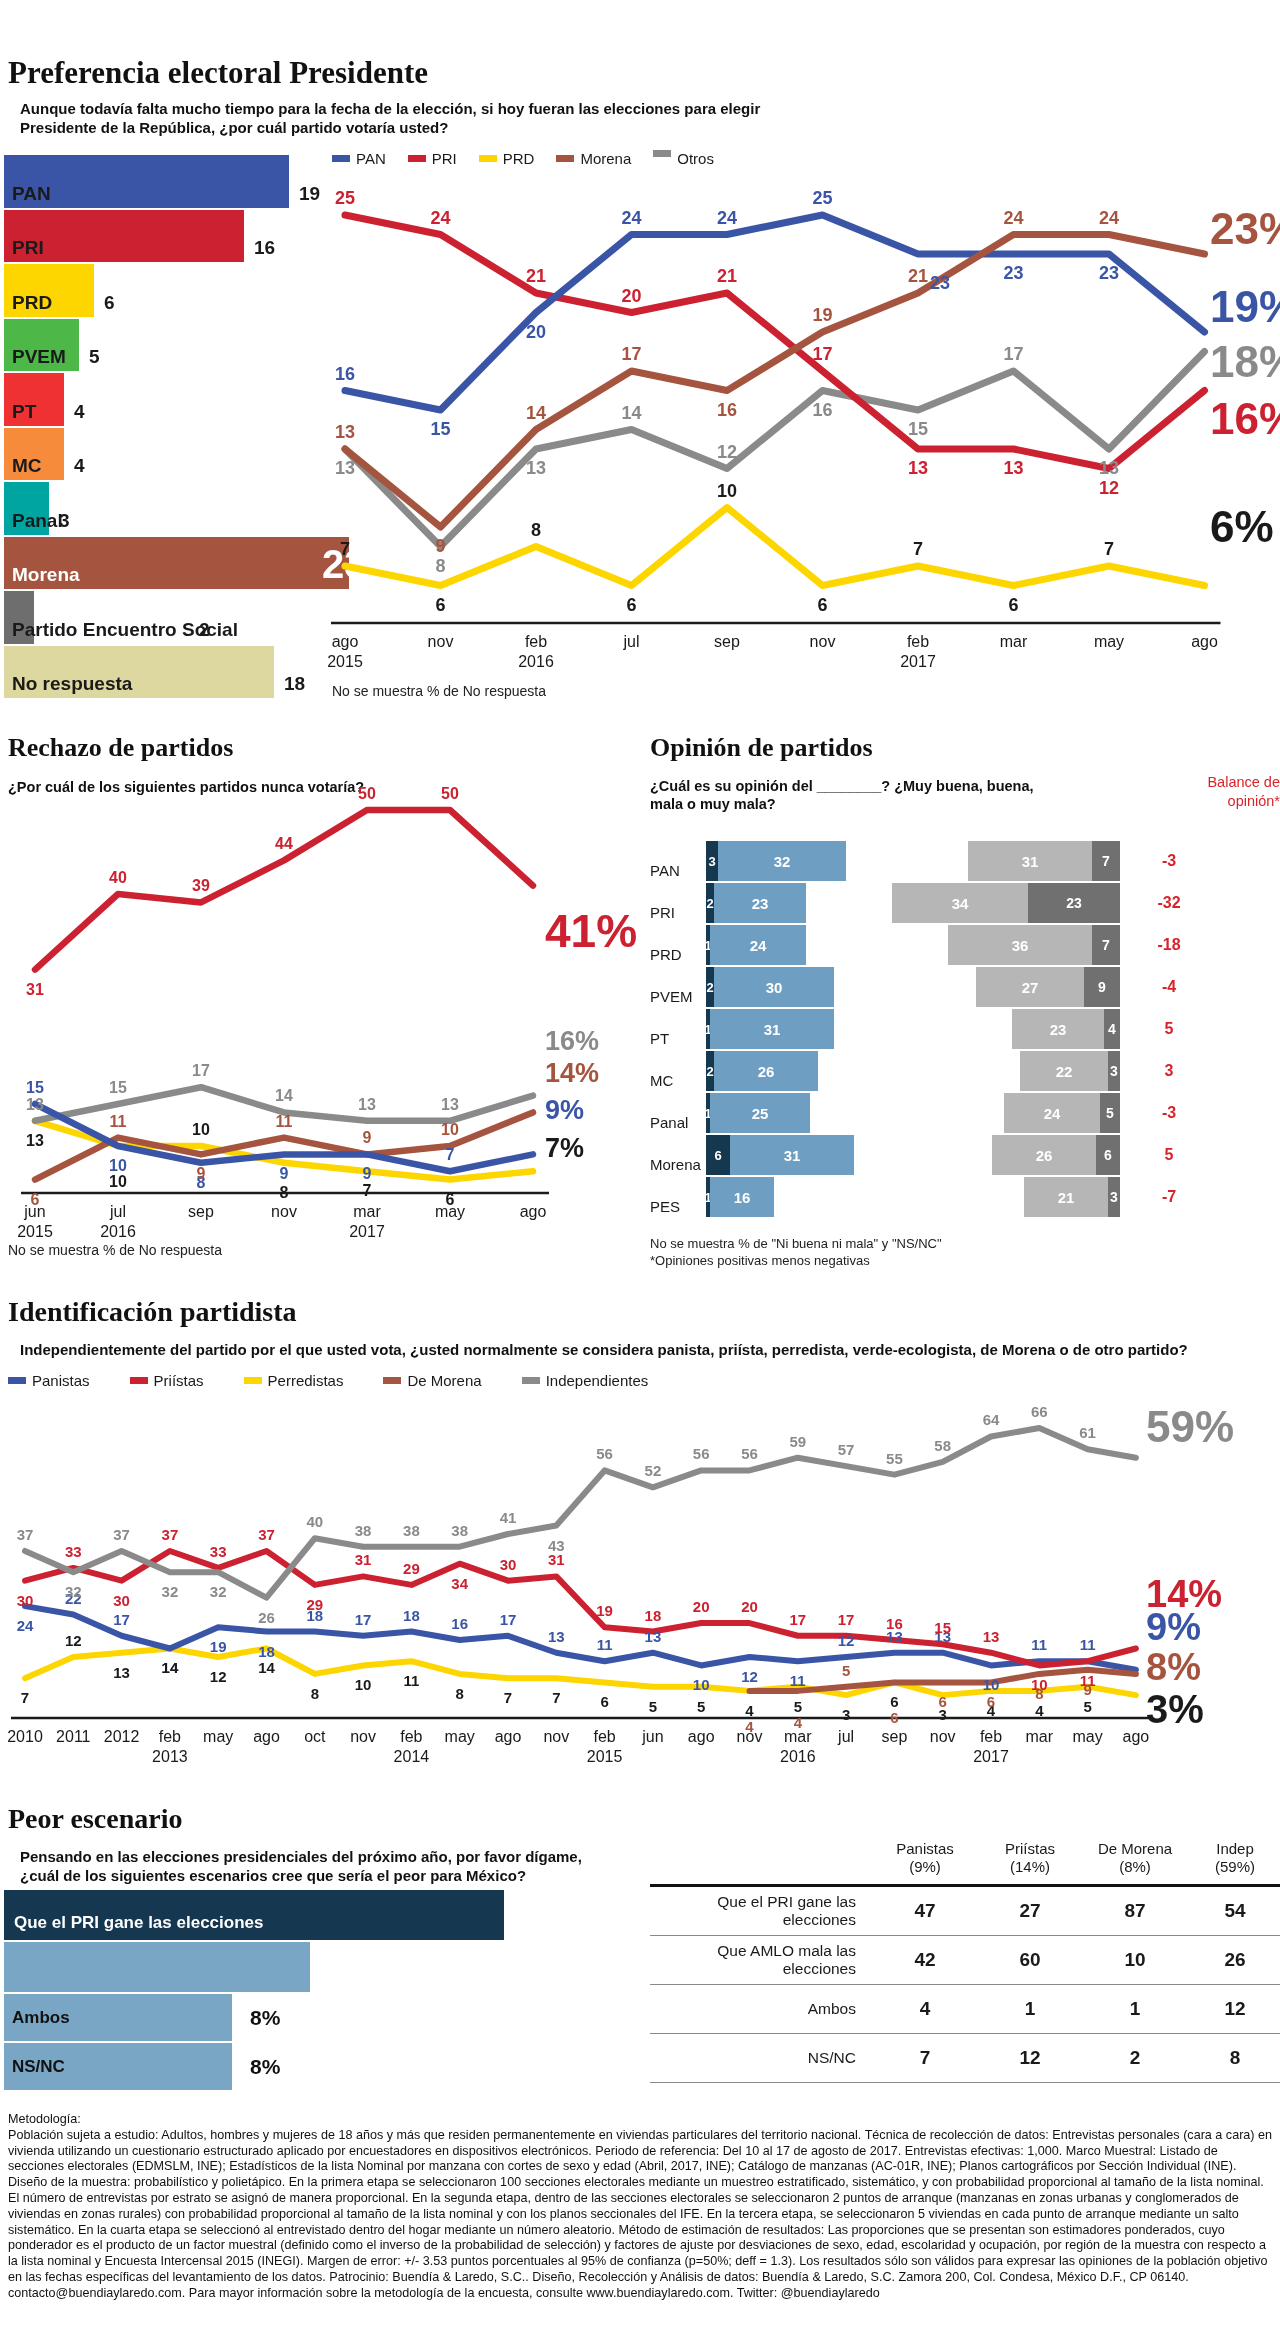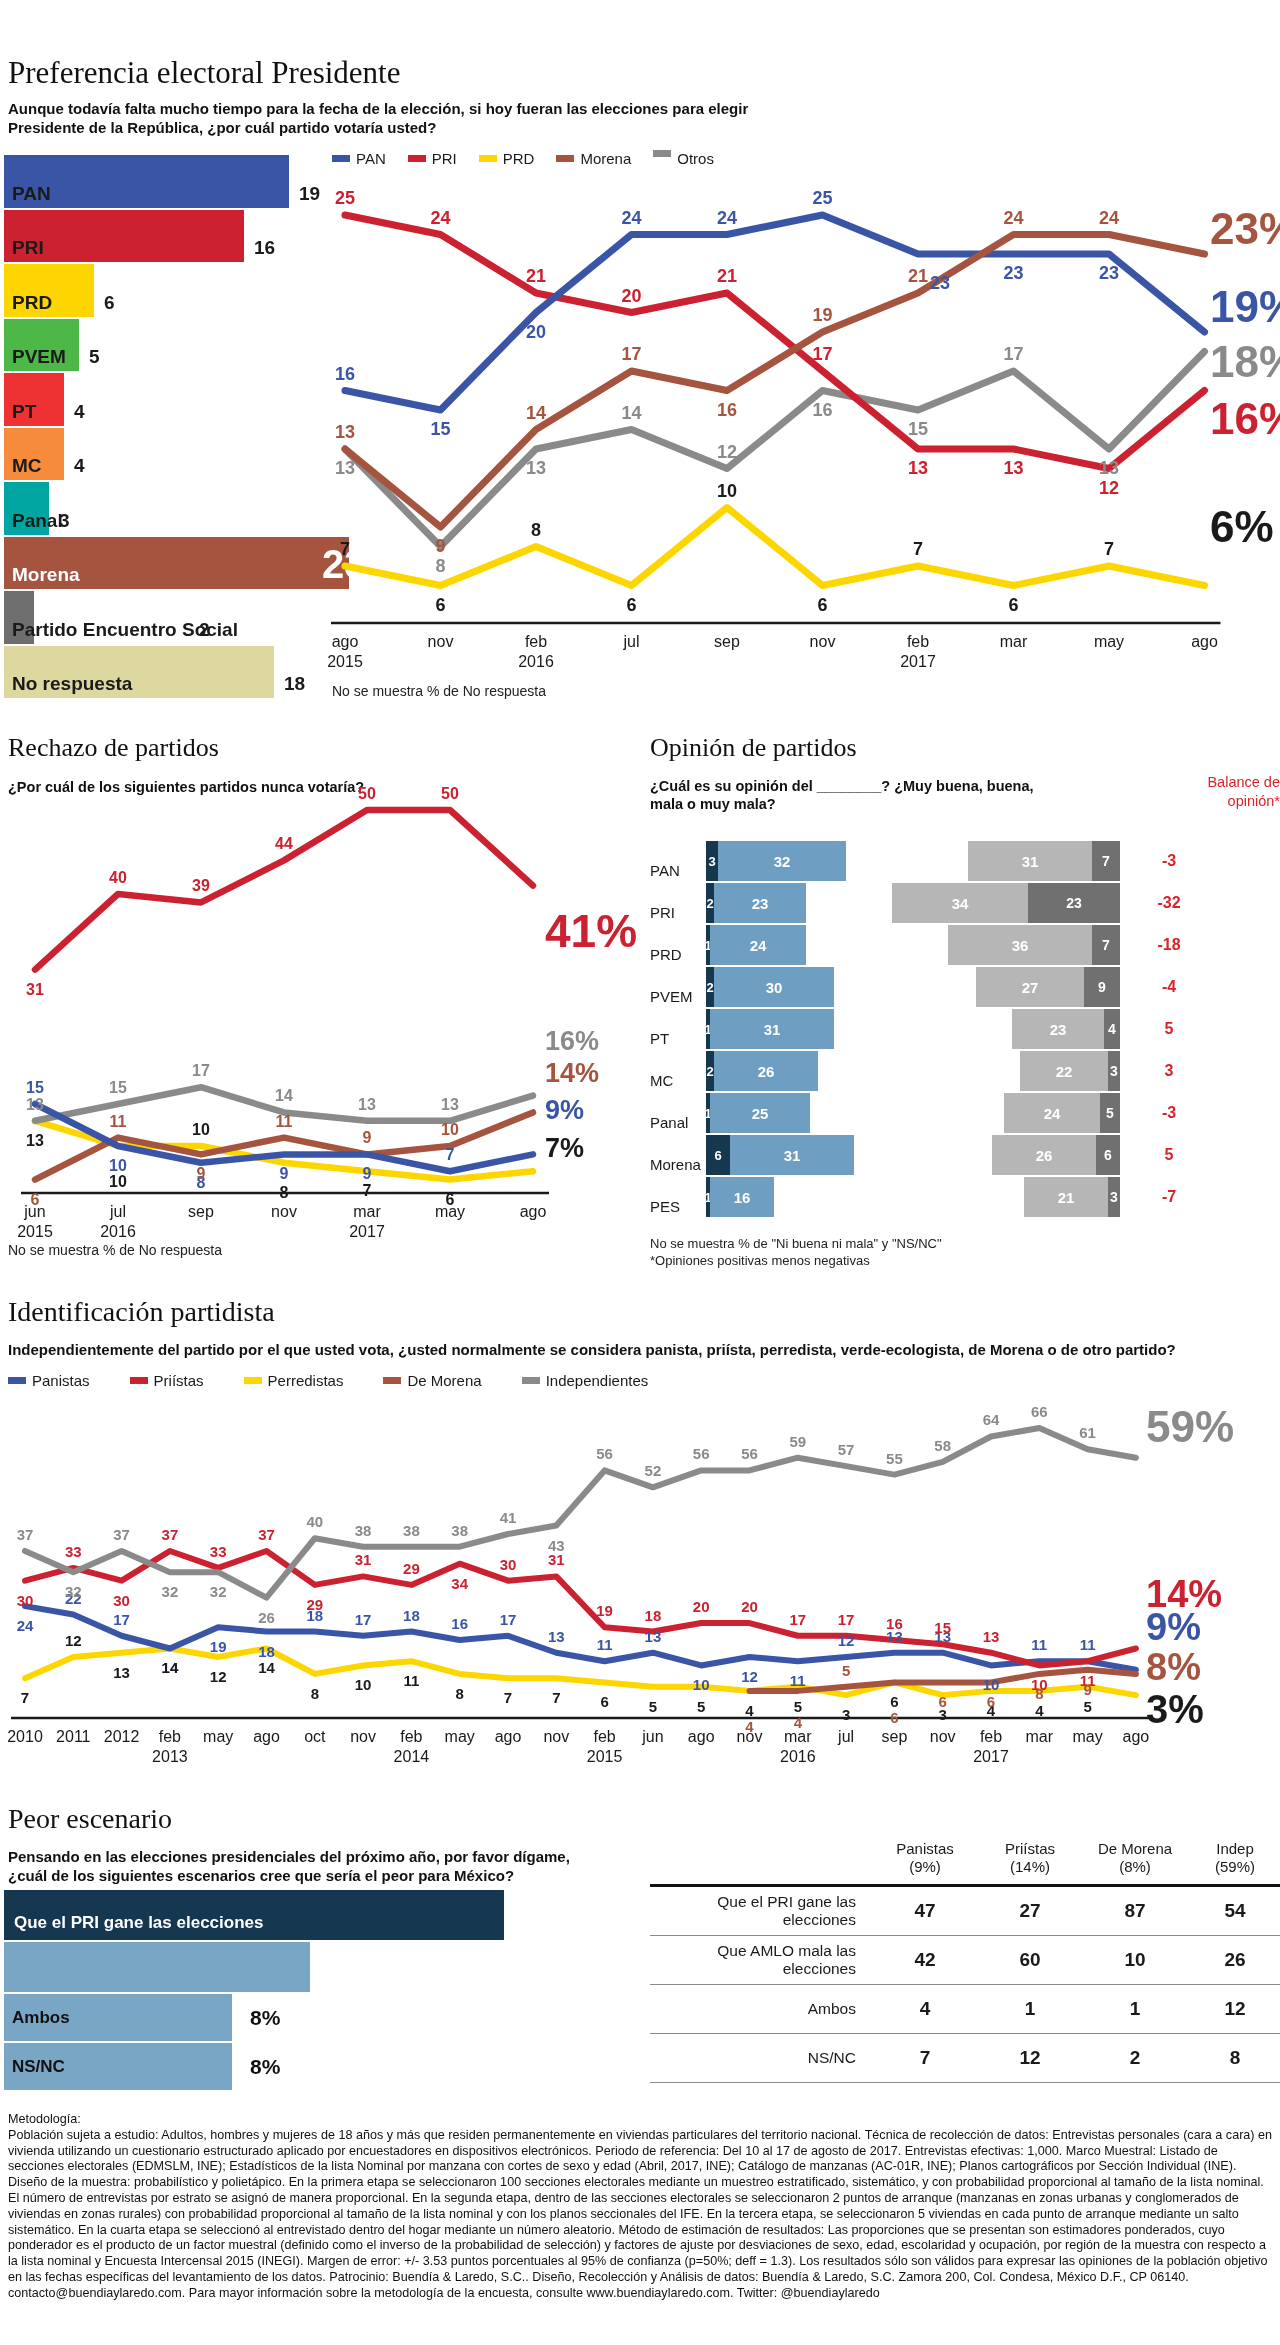--- a/index.html
+++ b/index.html
@@ -1,22 +1,22 @@
 <!DOCTYPE html>
 <html><head>
 <meta charset="utf-8">
 <style>
   html,body{margin:0;padding:0;background:#fff;}
   .page{position:relative;width:1280px;height:2345px;background:#fff;overflow:hidden;
         font-family:"Liberation Sans",sans-serif;color:#1a1a1a;}
-  .serif{font-family:"Liberation Serif",serif;font-weight:400;color:#111;}
+  .serif{font-family:"Liberation Serif",serif;font-weight:700;color:#111;}
   .abs{position:absolute;}
   .title-main{font-size:31px;}
   .title-sec{font-size:26px;}
-  .sub{font-weight:700;font-size:15px;line-height:19px;color:#111;}
+  .sub{font-weight:700;font-size:15px;line-height:19px;color:#111;margin-left:12px;}
   .sub14{font-weight:700;font-size:14.5px;line-height:18px;color:#111;}
   .footnote{font-size:14px;color:#222;}
   text{font-family:"Liberation Sans",sans-serif;}
   svg{overflow:visible;display:block;}
   
   .brow{position:relative;}
   
   .legend{display:flex;gap:22px;align-items:center;font-size:15px;font-weight:500;}
   
   .oprow{position:relative;height:40px;margin-bottom:2px;}

